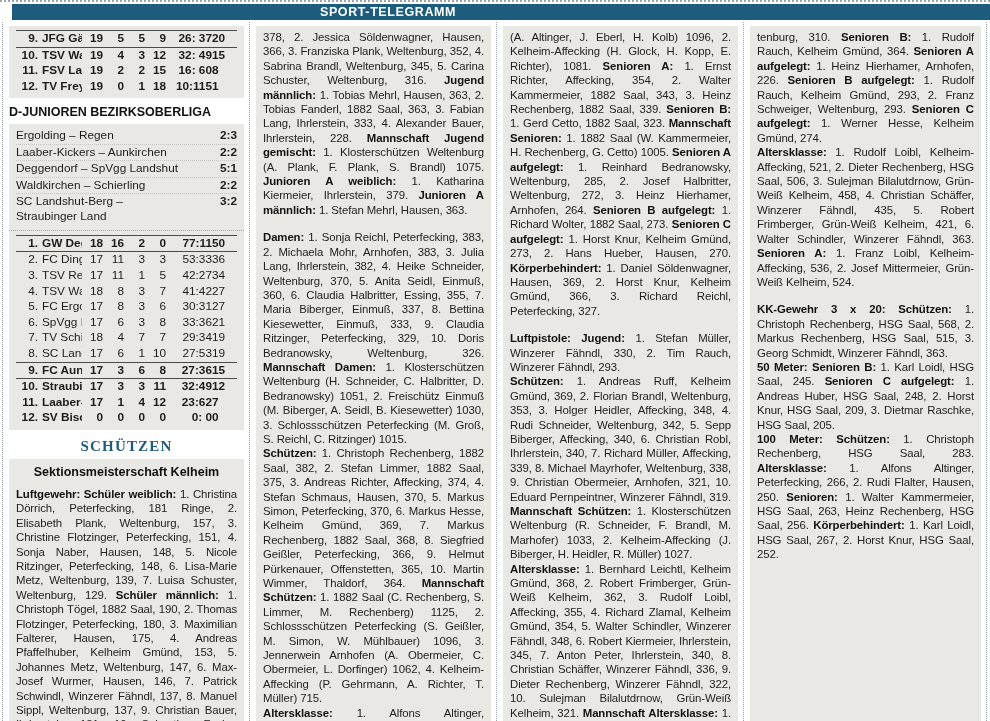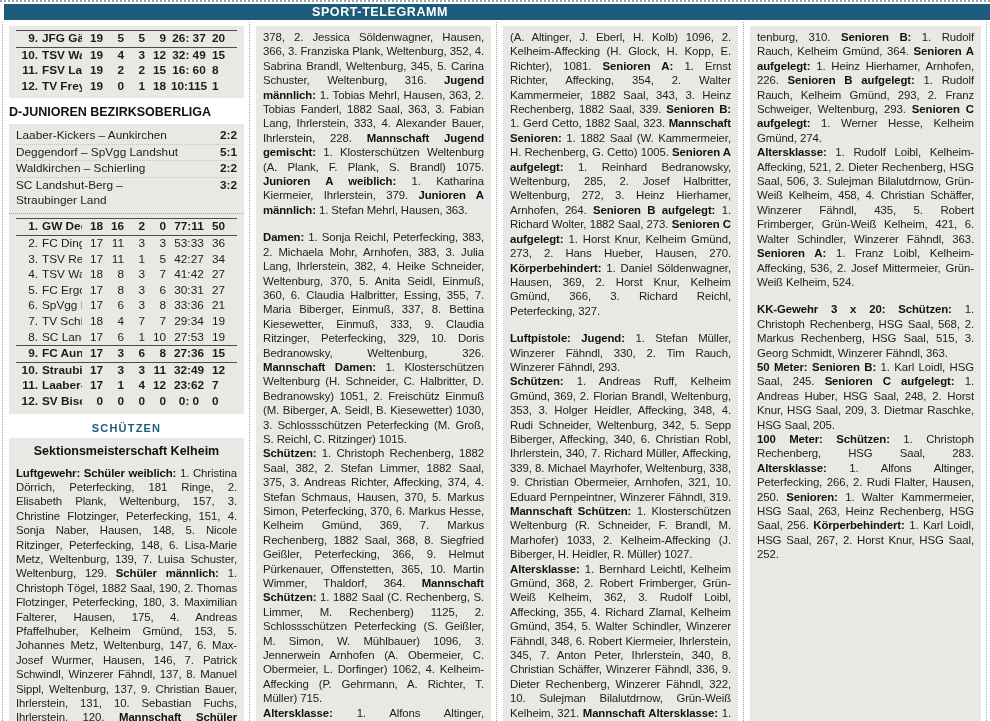--- a/index.html
+++ b/index.html
@@ -1,49 +1,49 @@
 <!DOCTYPE html>
 <html><head>
 <meta charset="utf-8">
 <style>
   html,body{margin:0;padding:0;background:#fff;}
   .page{position:relative;width:990px;height:721px;overflow:hidden;background:#fff;
         font-family:"Liberation Sans",sans-serif;color:#1c1c1c;}
   .top-dotted{position:absolute;top:0;left:0;right:0;height:0;border-top:2px dotted #9aa7ad;}
-  .title-bar{position:absolute;top:4px;left:4px;right:0;height:16px;background:#1d5c7c;}
+  .title-bar{position:absolute;top:4px;left:12px;right:0;height:16px;background:#1d5c7c;}
   .title-bar .title{position:absolute;left:308px;top:1px;color:#fff;font-weight:700;
         font-size:12.5px;letter-spacing:.6px;}
   .cols{position:absolute;top:22px;left:0;right:0;bottom:0;display:flex;}
   .col{box-sizing:border-box;padding:4px 5px 0 6px;overflow:hidden;}
   .col1{flex:0 0 247px;border-left:1px dotted #9aa7ad;margin-left:2px;}
   .col2{flex:0 0 247px;border-left:1px dotted #9aa7ad;}
   .col3{flex:0 0 247px;border-left:1px dotted #9aa7ad;}
   .col4{flex:0 0 244px;border-left:1px dotted #9aa7ad;border-right:1px dotted #9aa7ad;}
   .graybox{background:#e9e8e4;padding:4px 7px;}
   .full{min-height:694px;}
   
   .trow{display:flex;align-items:baseline;font-size:11.8px;line-height:15.6px;white-space:nowrap;}
   .trow.b{font-weight:700;}
   .trow.rt{border-top:1.5px solid #4a4a4a;}
   .trow.rb{border-bottom:1.5px solid #4a4a4a;}
   .trow .rk{width:22px;text-align:right;padding-right:4px;}
   .trow .nm{flex:1;overflow:hidden;}
   .trow .c{width:21px;text-align:right;}
-  .trow .gl{width:46px;text-align:center;}
+  .trow .gl{width:46px;text-align:right;}
   .trow .pt{width:25px;text-align:left;}
   
   .mrow{display:flex;justify-content:space-between;font-size:11.8px;line-height:15.4px;
         border-bottom:1px dotted #c7c5c0;}
   .mrow:last-child{border-bottom:none;gap:36px;}
   .mrow .score{font-weight:700;}
   .dotted-h{border-top:1px dotted #9aa7ad;margin:5px -7px 4px;}
   
   .subhead{font-size:12.5px;font-weight:700;text-align:left;padding:7px 0 5px;color:#111;}
-  .section-head{font-size:11px;font-weight:700;text-align:center;color:#1d5c7c;
-        letter-spacing:1.2px;padding:8px 0 4px;}
+  .section-head{font-size:15px;font-weight:700;text-align:center;color:#1d5c7c;
+        letter-spacing:1.2px;padding:8px 0 4px;font-family:Liberation Serif, serif;}
   .subtitle{font-size:12.5px;font-weight:700;text-align:center;padding:2px 0 8px;color:#111;}
   
   .body{font-size:11.4px;line-height:14.4px;text-align:justify;letter-spacing:-.1px;color:#222;}
   .body p{margin:0;}
   .body p.gap{margin-top:13px;}
   .body b{color:#111;}
 </style>
 </head>
 <body>
 
@@ -96,20 +96,24 @@
               <span class="c">18</span>
               <span class="gl">10:115</span>
               <span class="pt">1</span>
             </div>
           </div>
       </div>
       <div class="subhead">D-JUNIOREN BEZIRKSOBERLIGA</div>
       <div class="graybox">
         <div>
             <div class="mrow">
+              <span class="pair">Ergolding – Regen</span>
+              <span class="score">2:3</span>
+            </div>
+            <div class="mrow">
               <span class="pair">Laaber-Kickers – Aunkirchen</span>
               <span class="score">2:2</span>
             </div>
             <div class="mrow">
               <span class="pair">Deggendorf – SpVgg Landshut</span>
               <span class="score">5:1</span>
             </div>
             <div class="mrow">
               <span class="pair">Waldkirchen – Schierling</span>
               <span class="score">2:2</span>

